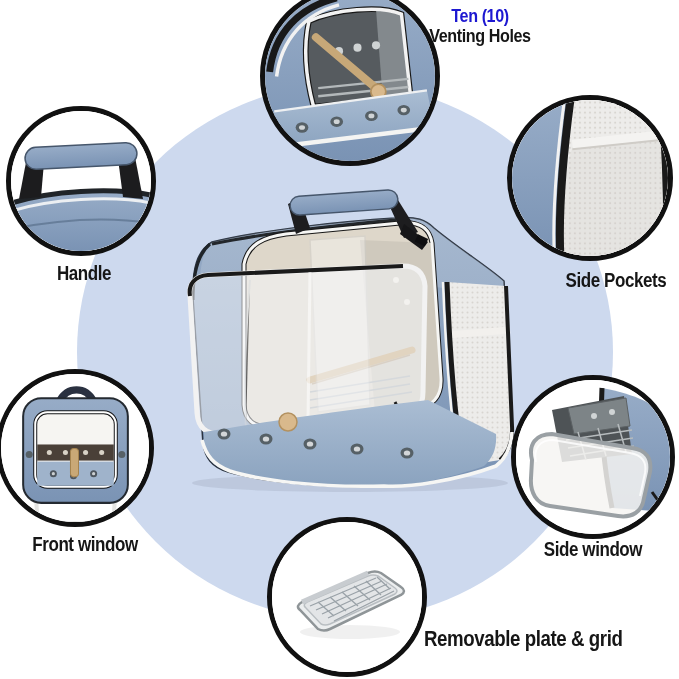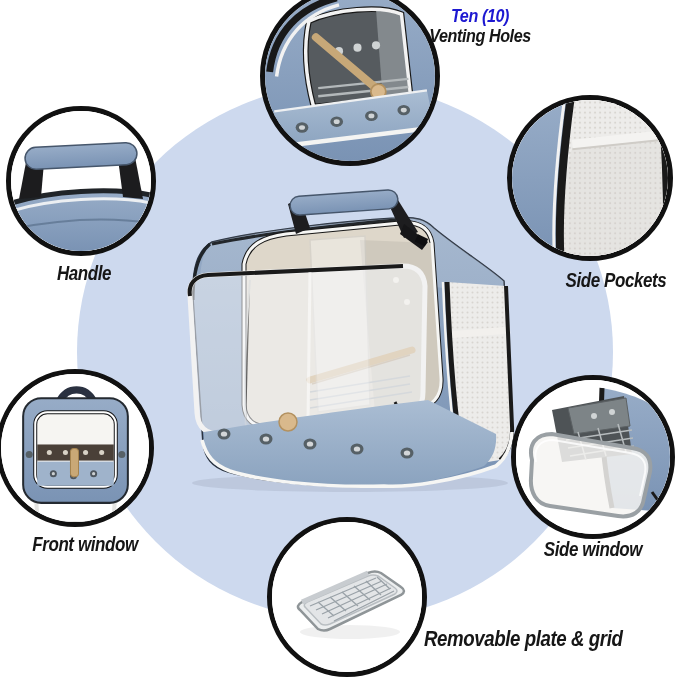--- a/index.html
+++ b/index.html
@@ -1,20 +1,19 @@
 <!DOCTYPE html>
 <html style="--page-bg: #ffffff; --big-circle: #cdd9ee; --callout-ring: #111111; --label-black: #161616; --label-blue: #1d18d1; --denim-blue: #7e97b8; --denim-light: #a7bad1; --trim-black: #1a1a1a; --piping-white: #f4f4f2; --mesh-white: #edecea; --wood-tan: #c9a876; --metal-gray: #9aa0a4;"><head>
 <meta charset="utf-8">
 <style>
   html,body{margin:0;padding:0;background:#fff;}
   .stage{
     position:relative;width:679px;height:679px;overflow:hidden;
     background:var(--page-bg,#fff);
     font-family:"Liberation Sans","DejaVu Sans",sans-serif;
-    font-style:italic;
   }
   .big-circle{
     position:absolute;left:77px;top:84px;width:536px;height:536px;
     border-radius:50%;background:var(--big-circle,#cdd9ee);
   }
   .callout{
     position:absolute;border-radius:50%;box-sizing:border-box;
     border:5px solid var(--callout-ring,#111);
     background:#fff;overflow:hidden;
   }

